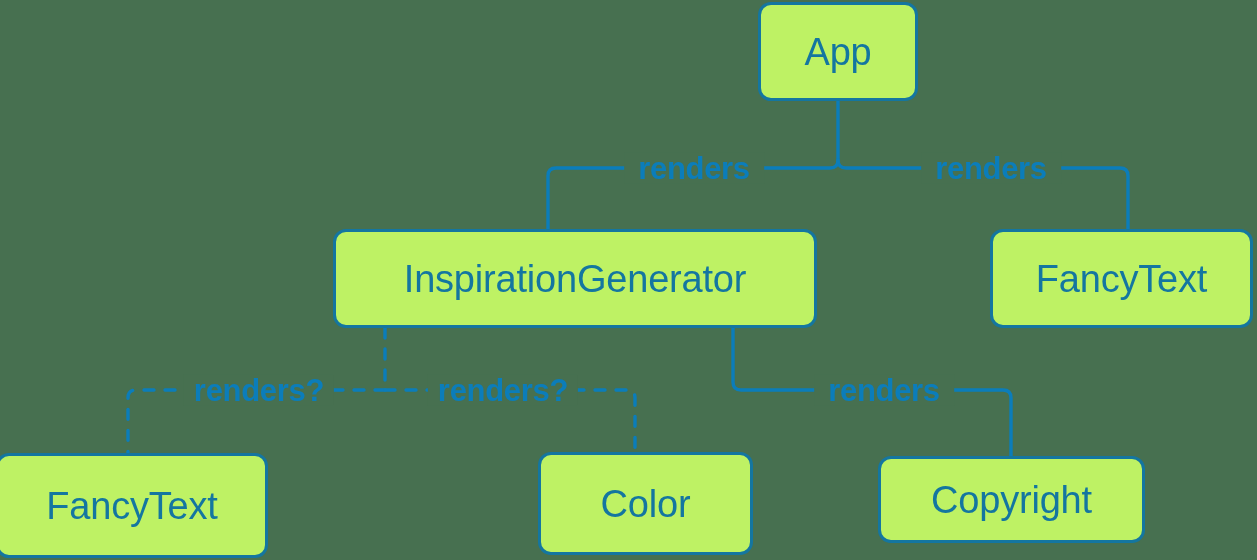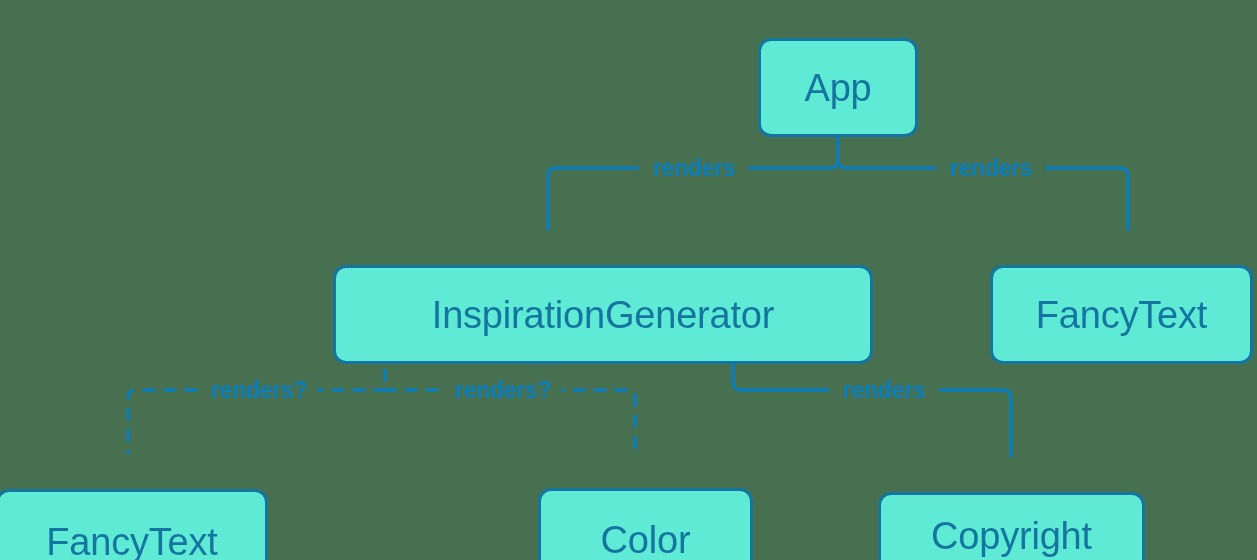--- a/index.html
+++ b/index.html
@@ -18,42 +18,41 @@
   #edges {
     position: absolute;
     left: 0;
     top: 0;
     width: 1257px;
     height: 560px;
   }
   .node {
     position: absolute;
     box-sizing: border-box;
-    background: #5eead4;
+    background: #bef264;
     border: 3px solid #1476a0;
     border-radius: 13px;
     display: flex;
     align-items: center;
     justify-content: center;
     color: #1476a0;
     font-size: 38px;
     font-weight: 400;
     letter-spacing: -0.2px;
     white-space: nowrap;
     z-index: 3;
-    margin-top: 36px;
   }
   .node-label {
     display: block;
     line-height: 1;
   }
   .edge-label {
     position: absolute;
     color: #0b7dba;
-    font-size: 23px;
+    font-size: 31px;
     font-weight: 700;
     letter-spacing: -0.3px;
     white-space: nowrap;
     z-index: 4;
     transform: translate(-50%, -50%);
     line-height: 1;
   }
 </style>
 </head>
 <body>
@@ -72,21 +71,21 @@
 
     <path d="M 385 390 L 136 390 Q 128 390 128 398 L 128 453" fill="none" stroke="#0b7dba" stroke-width="3.4" stroke-linecap="round" stroke-dasharray="10 11"></path>
 
     <path d="M 385 390 L 627 390 Q 635 390 635 398 L 635 452" fill="none" stroke="#0b7dba" stroke-width="3.4" stroke-linecap="round" stroke-dasharray="10 11"></path>
   </svg>
 
   <div class="node" style="left:758px; top:2px; width:160px; height:99px;">
     <span class="node-label">App</span>
   </div>
 
-  <div class="node" style="left:333px; top:229px; width:540px; height:99px;">
+  <div class="node" style="left:333px; top:229px; width:484px; height:99px;">
     <span class="node-label">InspirationGenerator</span>
   </div>
 
   <div class="node" style="left:990px; top:229px; width:263px; height:99px;">
     <span class="node-label">FancyText</span>
   </div>
 
   <div class="node" style="left:-4px; top:453px; width:272px; height:105px;">
     <span class="node-label">FancyText</span>
   </div>

